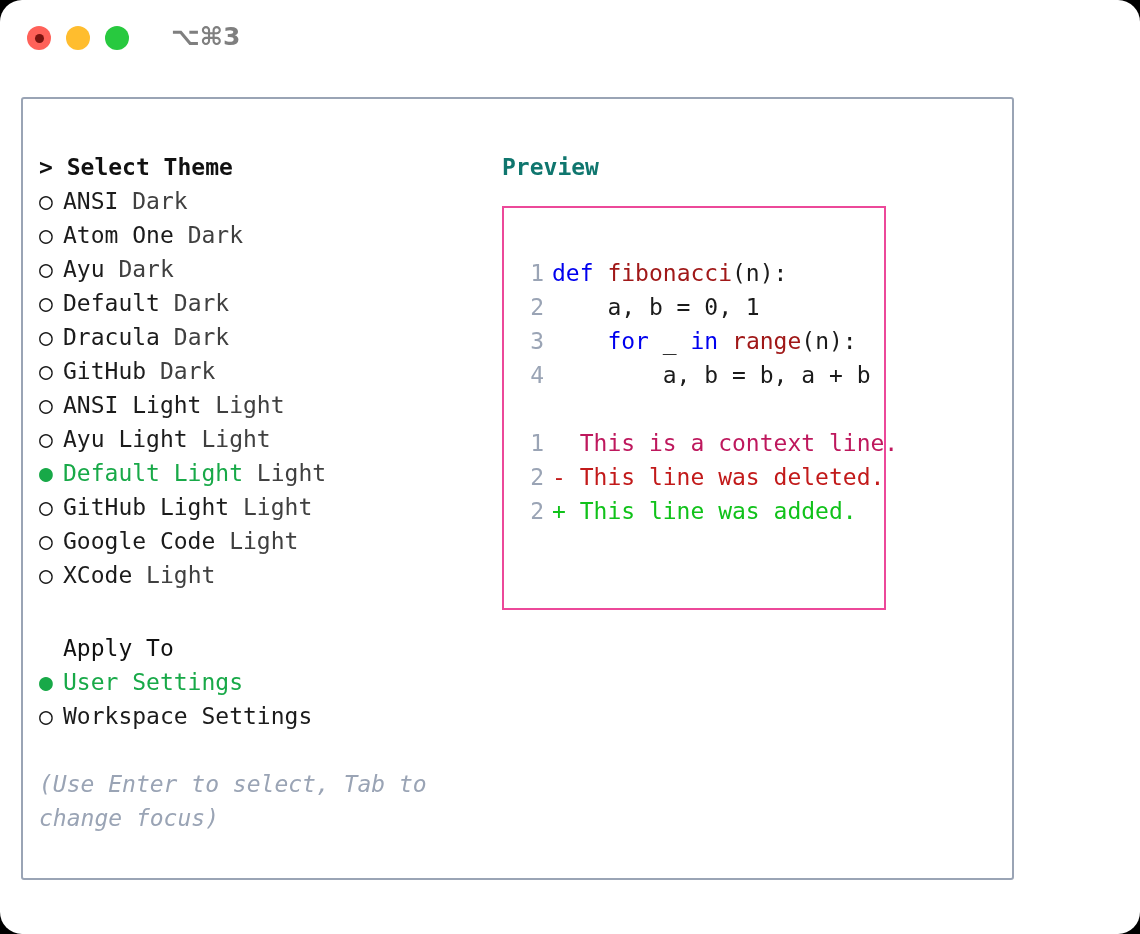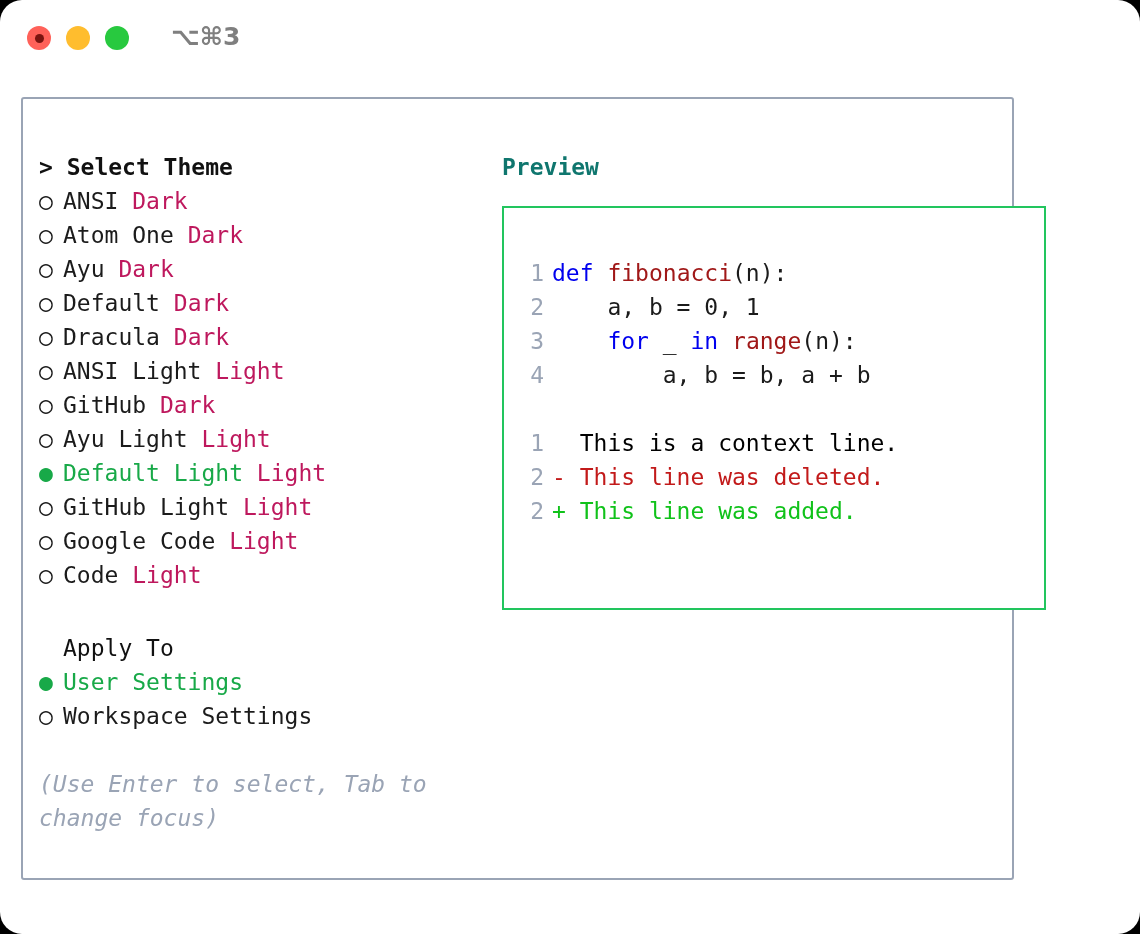--- a/index.html
+++ b/index.html
@@ -99,21 +99,21 @@
     display: block;
   }
   .marker {
     display: inline-block;
     width: 24px;
     color: #1b1b1b;
   }
   .row.selected .marker { color: #18a948; }
   .row .name { font-weight: normal; }
   .row.selected .name { color: #18a948; }
-  .row .variant { color: #be185d; text-align: right; }
+  .row .variant { color: #404040; text-align: right; }
 
   .subhead {
     font-size: 23px;
     line-height: 34px;
     color: #111111;
     white-space: pre;
     padding-left: 24px;
   }
   .spacer-lg { height: 39px; }
   .spacer-sm { height: 34px; }
@@ -134,23 +134,23 @@
     width: 490px;
   }
   .preview-title {
     font-size: 23px;
     line-height: 34px;
     font-weight: bold;
     color: #0f766e;
   }
   .preview-box {
     margin-top: 22px;
-    width: 544px;
+    width: 384px;
     height: 404px;
-    border: 2px solid #22c55e;
+    border: 2px solid #ec4899;
     box-sizing: border-box;
     background: #ffffff;
     padding: 48px 0 0 0;
   }
   .code-line {
     font-size: 23px;
     line-height: 34px;
     white-space: pre;
     padding-left: 14px;
     color: #1b1b1b;
@@ -159,21 +159,21 @@
     display: inline-block;
     width: 26px;
     text-align: right;
     color: #9aa4b5;
     margin-right: 8px;
   }
   .kw  { color: #0000ee; }
   .fn  { color: #a01818; }
   .plain { color: #1b1b1b; }
   .blank-line { height: 34px; }
-  .diff-ctx { color: #000000; }
+  .diff-ctx { color: #be185d; }
   .diff-del { color: #c21a1a; }
   .diff-add { color: #10c21a; text-align: center; }
 </style>
 </head>
 <body>
 
 <div class="window">
 
   <div class="titlebar">
     <div class="lights">
@@ -189,27 +189,27 @@
     <div class="left-col">
 
       <div class="section-header">&gt; Select Theme</div>
 
       <div class="list" id="theme-list">
           <div class="row"><span class="marker">○</span><span class="name">ANSI</span><span class="variant"> Dark</span></div>
           <div class="row"><span class="marker">○</span><span class="name">Atom One</span><span class="variant"> Dark</span></div>
           <div class="row"><span class="marker">○</span><span class="name">Ayu</span><span class="variant"> Dark</span></div>
           <div class="row"><span class="marker">○</span><span class="name">Default</span><span class="variant"> Dark</span></div>
           <div class="row"><span class="marker">○</span><span class="name">Dracula</span><span class="variant"> Dark</span></div>
+          <div class="row"><span class="marker">○</span><span class="name">GitHub</span><span class="variant"> Dark</span></div>
           <div class="row"><span class="marker">○</span><span class="name">ANSI Light</span><span class="variant"> Light</span></div>
-          <div class="row"><span class="marker">○</span><span class="name">GitHub</span><span class="variant"> Dark</span></div>
           <div class="row"><span class="marker">○</span><span class="name">Ayu Light</span><span class="variant"> Light</span></div>
           <div class="row selected"><span class="marker">●</span><span class="name">Default Light</span><span class="variant"> Light</span></div>
           <div class="row"><span class="marker">○</span><span class="name">GitHub Light</span><span class="variant"> Light</span></div>
           <div class="row"><span class="marker">○</span><span class="name">Google Code</span><span class="variant"> Light</span></div>
-          <div class="row"><span class="marker">○</span><span class="name">Code</span><span class="variant"> Light</span></div>
+          <div class="row"><span class="marker">○</span><span class="name">XCode</span><span class="variant"> Light</span></div>
         </div>
 
       <div class="spacer-lg"></div>
 
       <div class="subhead">Apply To</div>
 
       <div class="list" id="apply-list">
           <div class="row selected"><span class="marker">●</span><span class="name">User Settings</span></div>
           <div class="row"><span class="marker">○</span><span class="name">Workspace Settings</span></div>
         </div>

